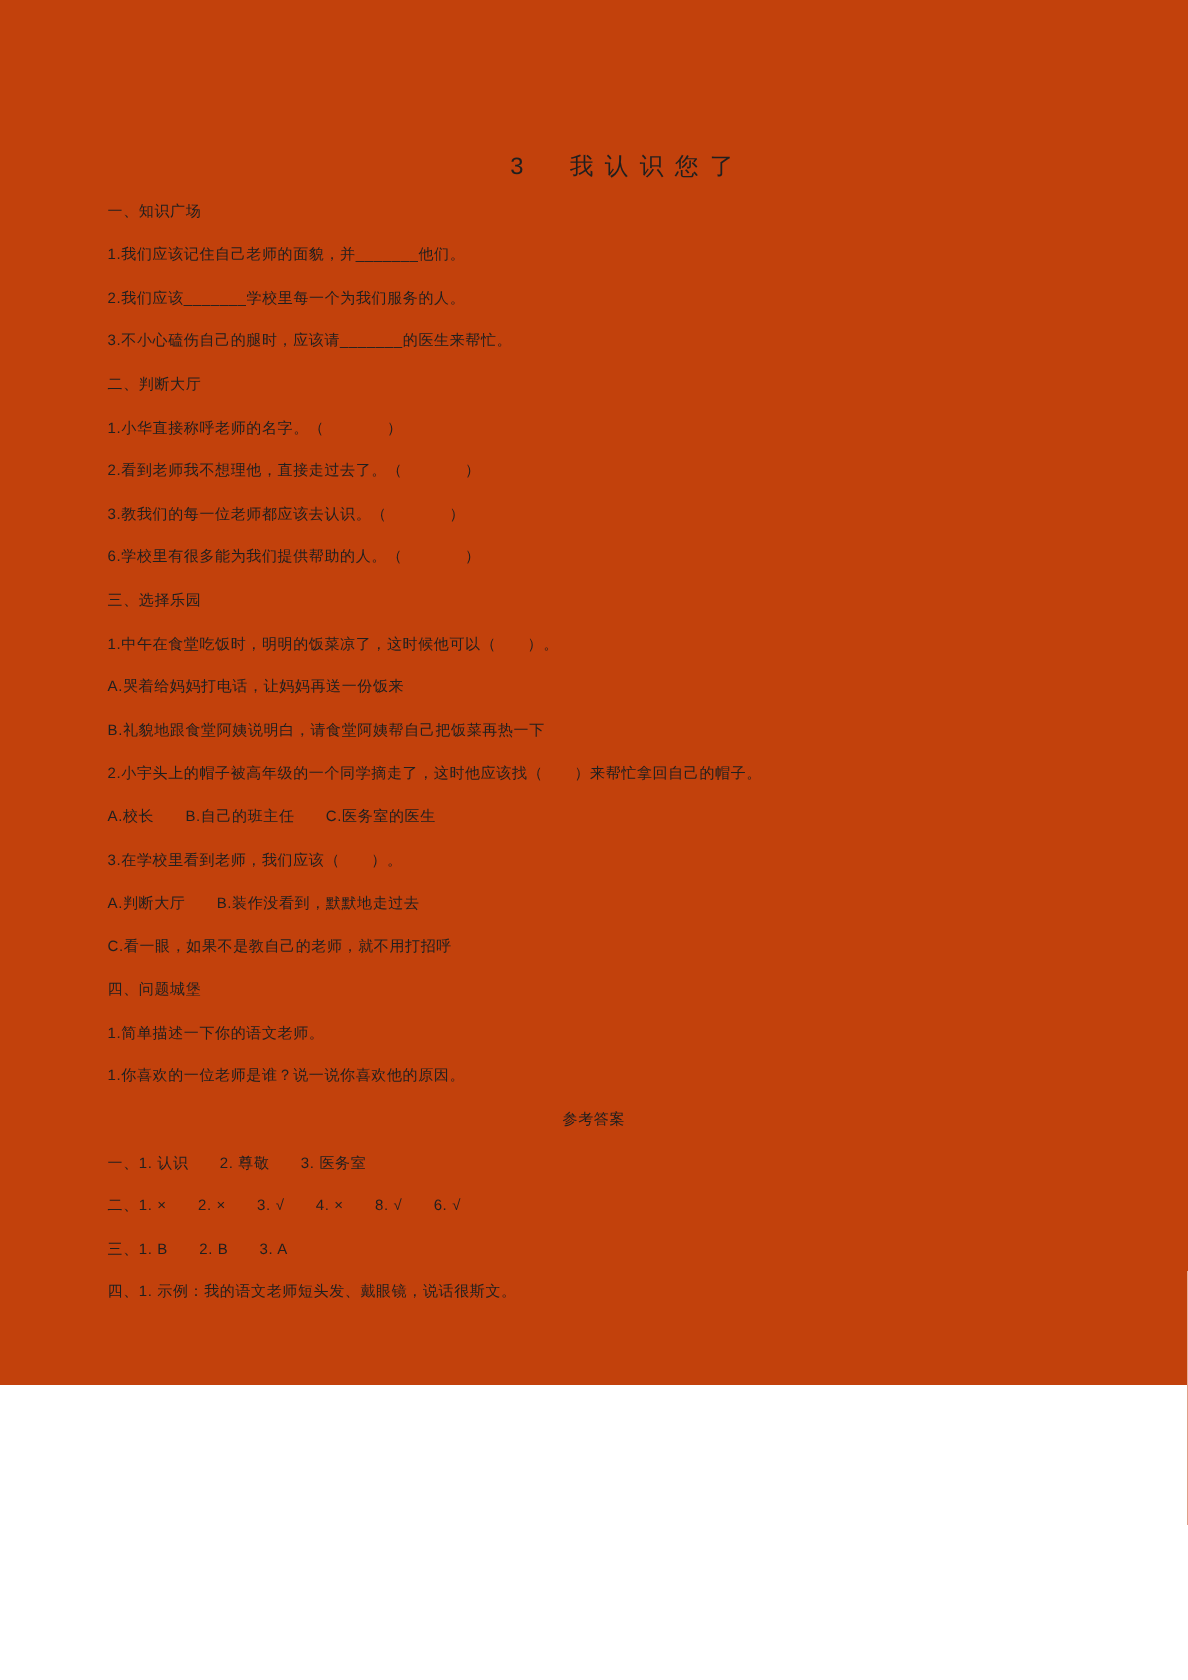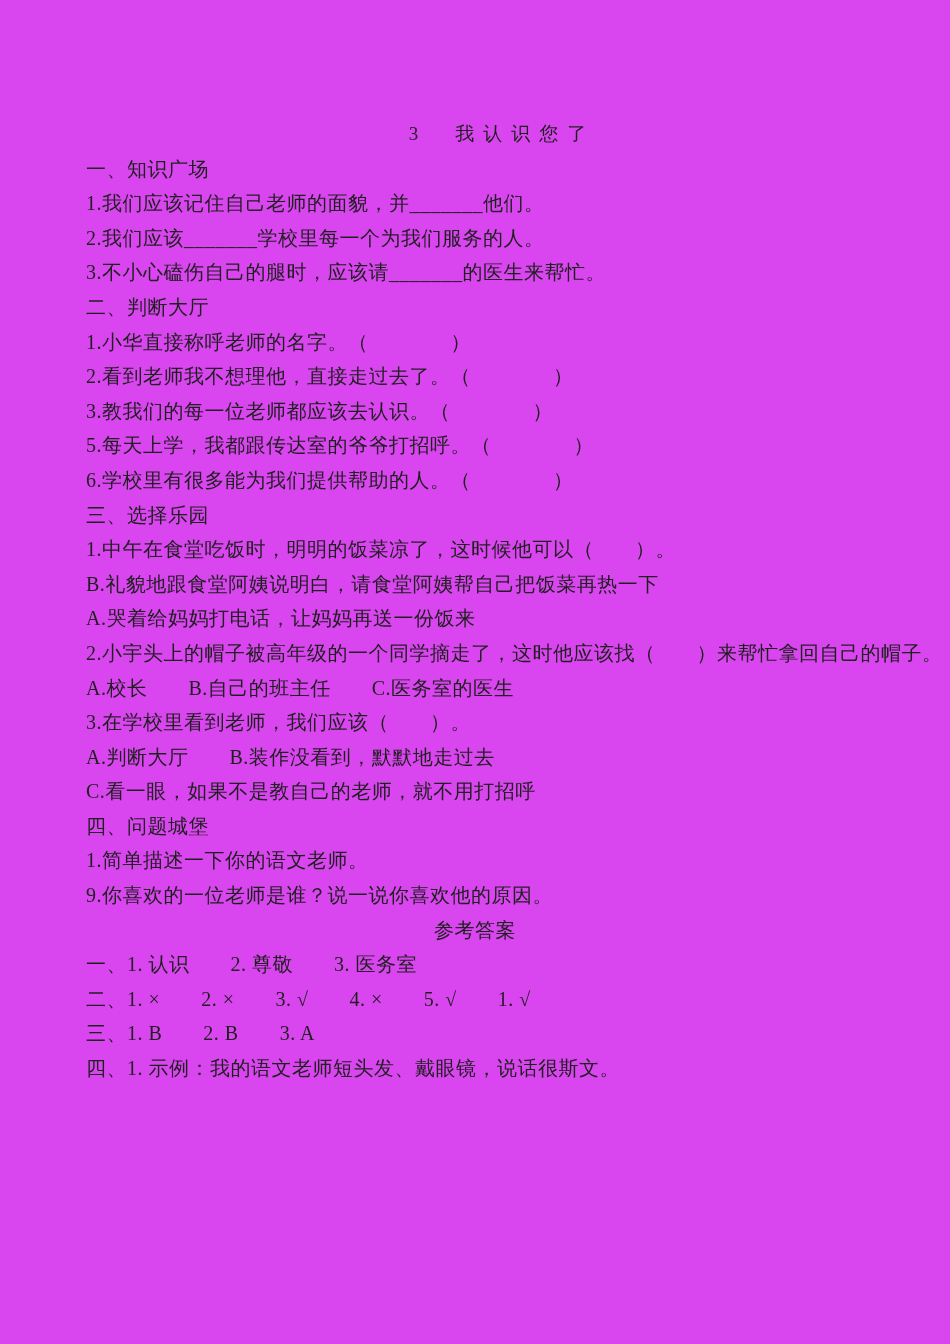--- a/index.html
+++ b/index.html
@@ -3,31 +3,31 @@
 <meta charset="utf-8">
 <style>
   html, body {
     margin: 0;
     padding: 0;
     background: #ffffff;
   }
   .page {
     position: relative;
     width: 950px;
-    height: 1344px;
-    background: #d946ef;
+    height: 1108px;
+    background: #c2410c;
     overflow: hidden;
-    font-family: Liberation Serif, serif;
+    font-family: Liberation Sans, sans-serif;
     color: #1f1f1f;
   }
   .content {
     padding-top: 117px;
   }
   .line {
-    font-size: 20px;
+    font-size: 12px;
     line-height: 34.6px;
     height: 34.6px;
     padding-left: 86px;
     padding-right: 30px;
     white-space: pre;
     letter-spacing: 0.5px;
   }
   .line.center {
     padding-left: 0;
     padding-right: 0;
@@ -50,37 +50,36 @@
 
     <div class="line">一、知识广场</div>
     <div class="line">1.我们应该记住自己老师的面貌，并_______他们。</div>
     <div class="line">2.我们应该_______学校里每一个为我们服务的人。</div>
     <div class="line">3.不小心磕伤自己的腿时，应该请_______的医生来帮忙。</div>
 
     <div class="line">二、判断大厅</div>
     <div class="line">1.小华直接称呼老师的名字。（　　　　）</div>
     <div class="line">2.看到老师我不想理他，直接走过去了。（　　　　）</div>
     <div class="line">3.教我们的每一位老师都应该去认识。（　　　　）</div>
-    <div class="line">5.每天上学，我都跟传达室的爷爷打招呼。（　　　　）</div>
     <div class="line">6.学校里有很多能为我们提供帮助的人。（　　　　）</div>
 
     <div class="line">三、选择乐园</div>
     <div class="line">1.中午在食堂吃饭时，明明的饭菜凉了，这时候他可以（　　）。</div>
+    <div class="line">A.哭着给妈妈打电话，让妈妈再送一份饭来</div>
     <div class="line">B.礼貌地跟食堂阿姨说明白，请食堂阿姨帮自己把饭菜再热一下</div>
-    <div class="line">A.哭着给妈妈打电话，让妈妈再送一份饭来</div>
     <div class="line">2.小宇头上的帽子被高年级的一个同学摘走了，这时他应该找（　　）来帮忙拿回自己的帽子。</div>
     <div class="line">A.校长　　B.自己的班主任　　C.医务室的医生</div>
     <div class="line">3.在学校里看到老师，我们应该（　　）。</div>
     <div class="line">A.判断大厅　　B.装作没看到，默默地走过去</div>
     <div class="line">C.看一眼，如果不是教自己的老师，就不用打招呼</div>
 
     <div class="line">四、问题城堡</div>
     <div class="line">1.简单描述一下你的语文老师。</div>
-    <div class="line">9.你喜欢的一位老师是谁？说一说你喜欢他的原因。</div>
+    <div class="line">1.你喜欢的一位老师是谁？说一说你喜欢他的原因。</div>
 
     <div class="line center">参考答案</div>
     <div class="line">一、1. 认识　　2. 尊敬　　3. 医务室</div>
-    <div class="line">二、1. ×　　2. ×　　3. √　　4. ×　　5. √　　1. √</div>
+    <div class="line">二、1. ×　　2. ×　　3. √　　4. ×　　8. √　　6. √</div>
     <div class="line">三、1. B　　2. B　　3. A</div>
     <div class="line">四、1. 示例：我的语文老师短头发、戴眼镜，说话很斯文。</div>
 
   </div>
 </div>
 
 </body></html>

